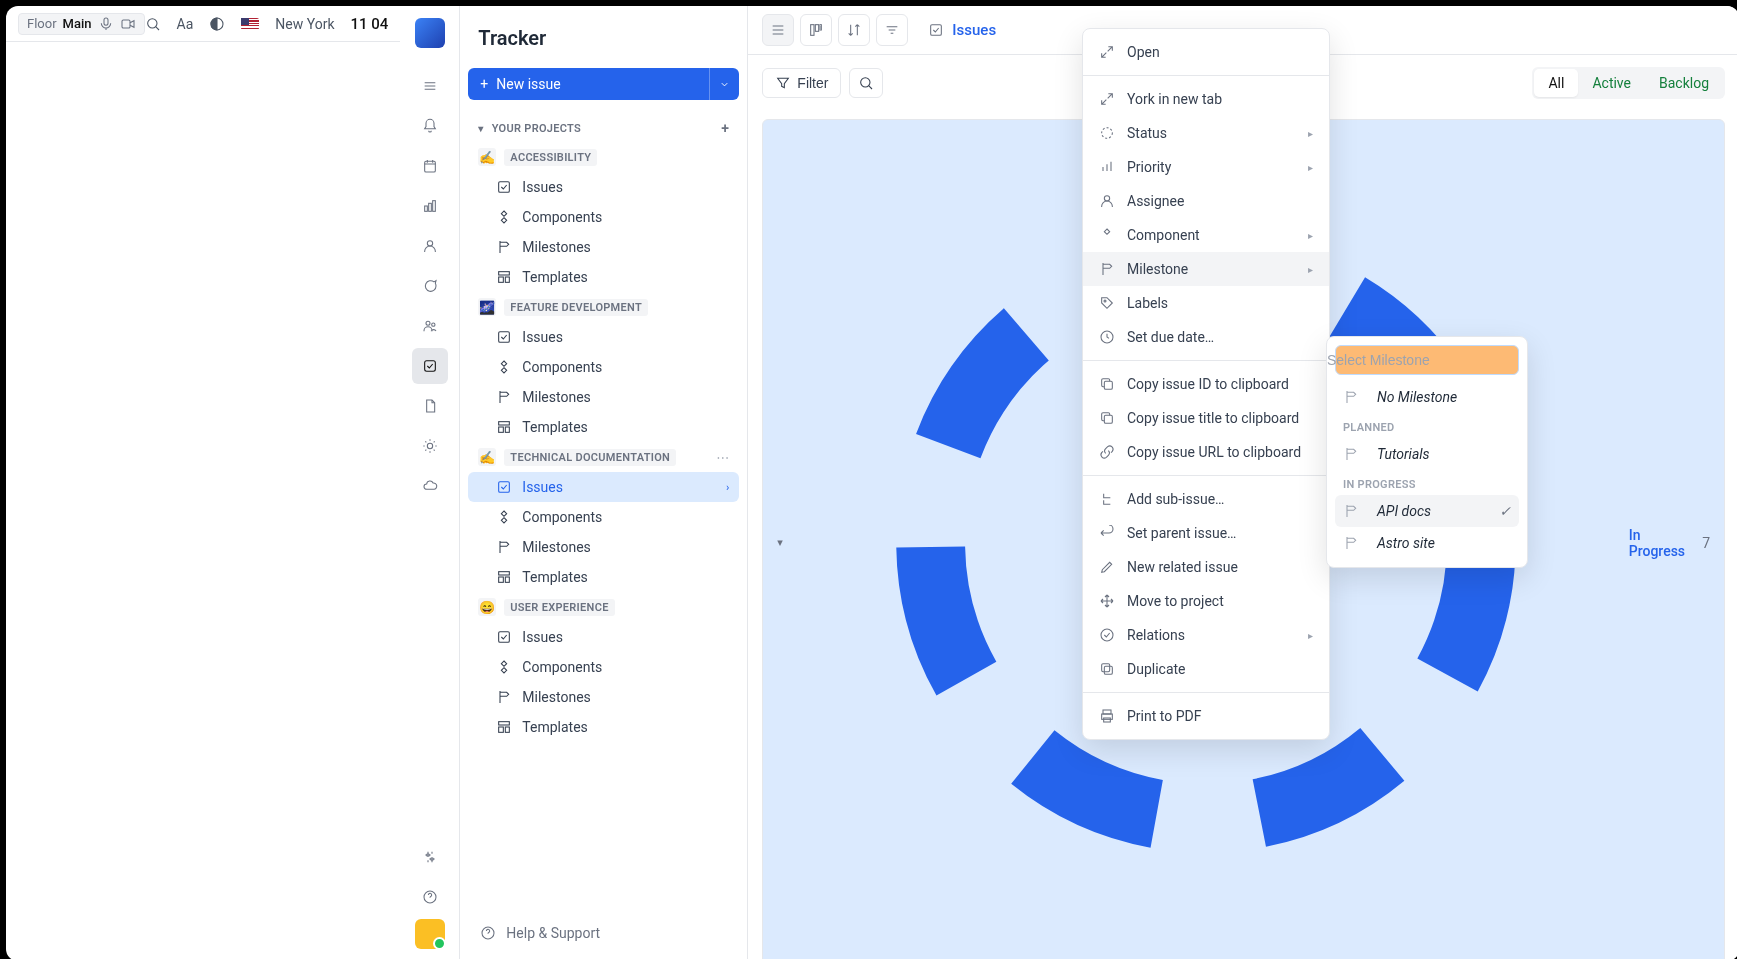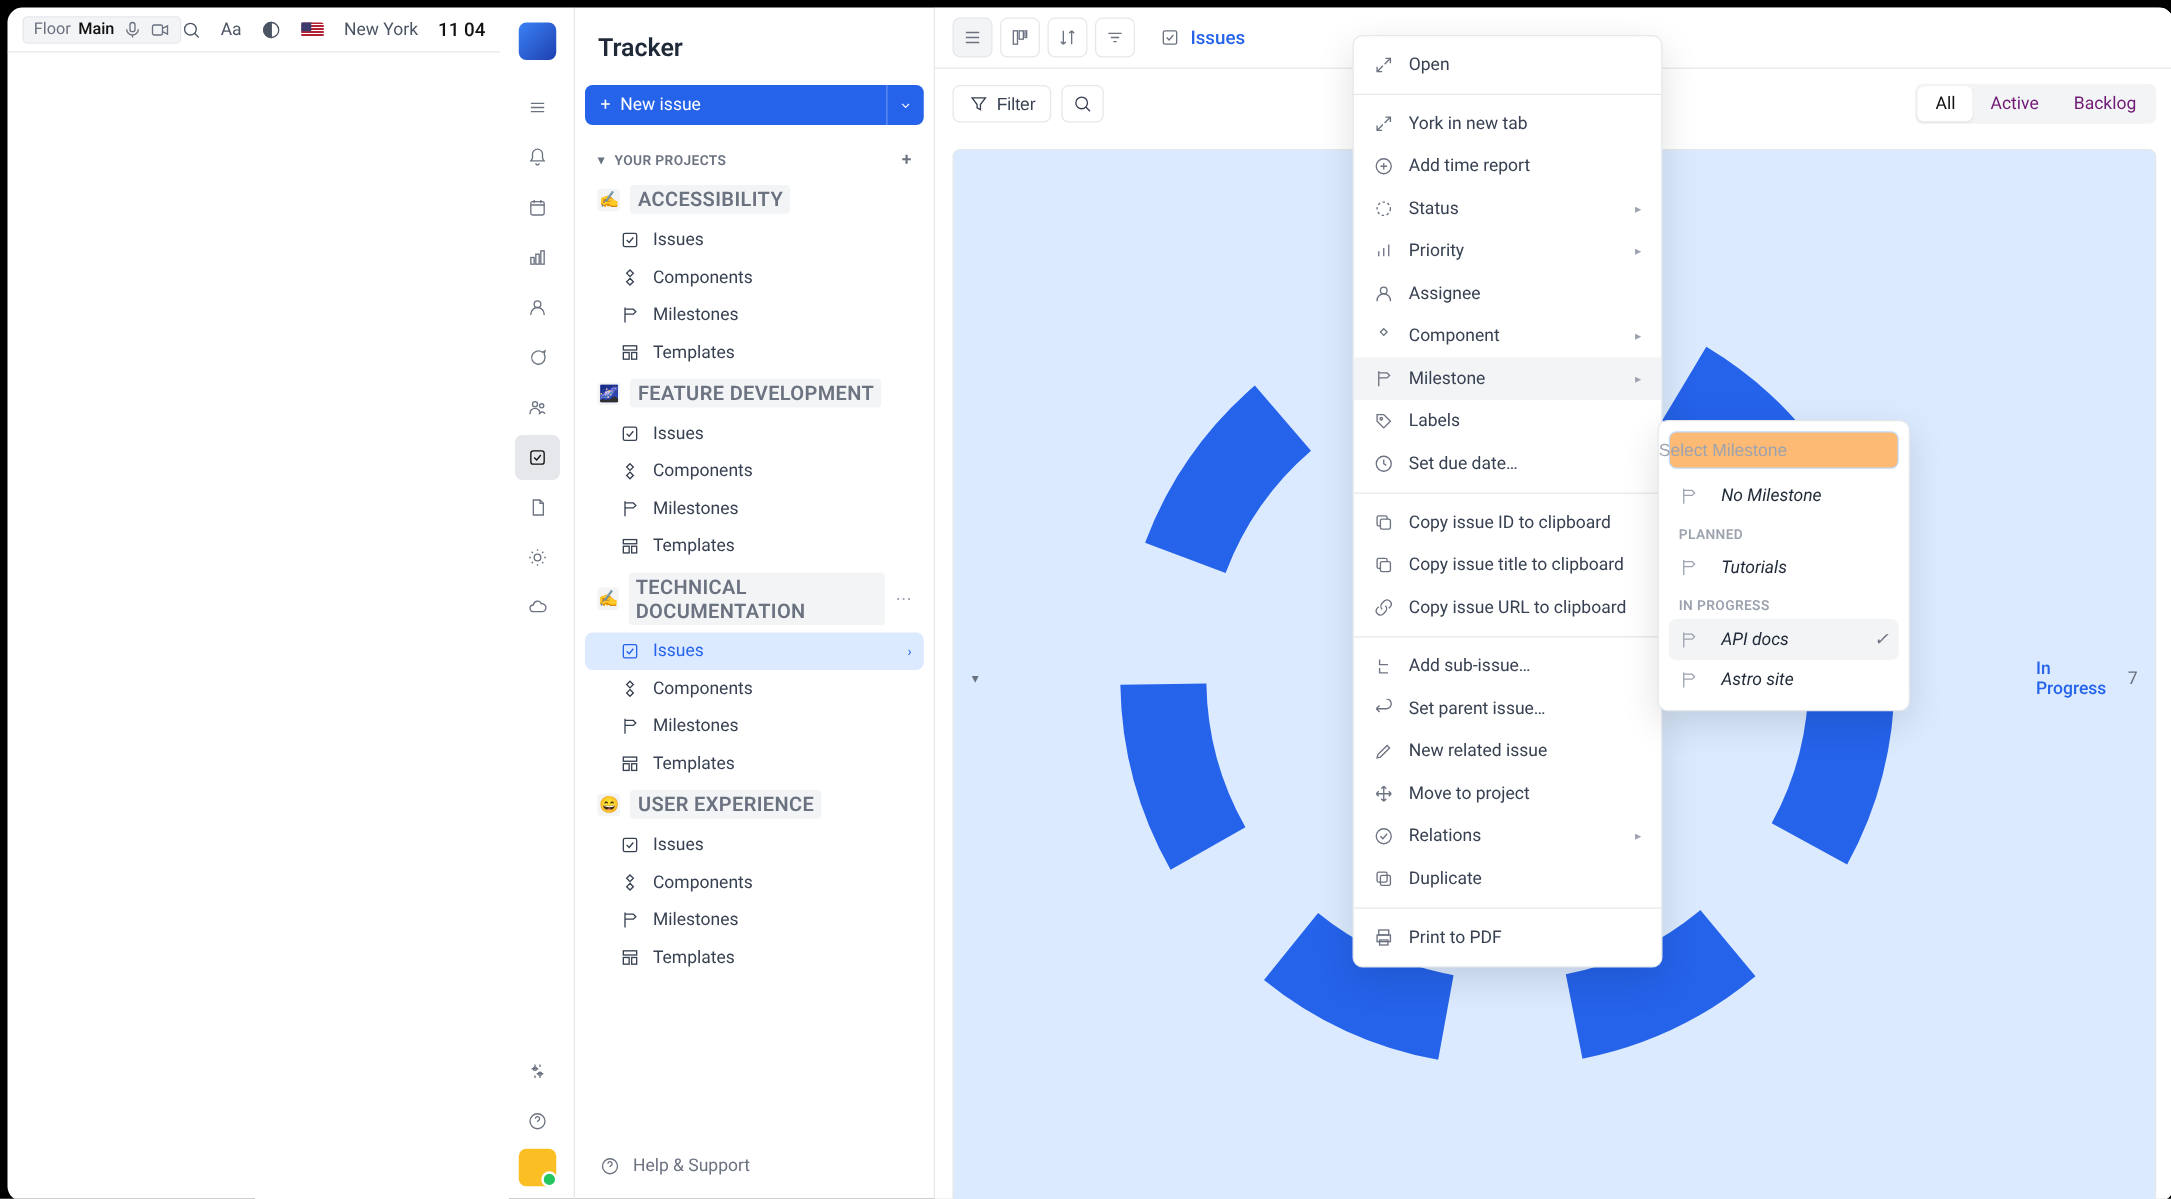--- a/index.html
+++ b/index.html
@@ -77,21 +77,21 @@
 }
 .new-issue-btn .main-btn { flex: 1; padding: 8px 12px; display: flex; align-items: center; gap: 8px; font-size: 14px; cursor: pointer; }
 .new-issue-btn .dd-btn { width: 30px; display: flex; align-items: center; justify-content: center; border-left: 1px solid rgba(255,255,255,0.3); cursor: pointer; }
 
 .section-header { display: flex; align-items: center; gap: 8px; padding: 6px 10px; color: #6b7280; font-size: 11px; font-weight: 600; letter-spacing: 0.3px; }
 .section-header .caret { font-size: 10px; }
 .section-header .add { margin-left: auto; cursor: pointer; font-size: 14px; }
 
 .project-header { display: flex; align-items: center; gap: 8px; padding: 6px 10px; cursor: pointer; border-radius: 6px; }
 .project-header .emoji { width: 18px; height: 18px; display: flex; align-items: center; justify-content: center; font-size: 13px; background: #f3f4f6; border-radius: 3px; }
-.project-header .pname { background: #f3f4f6; padding: 2px 6px; border-radius: 3px; font-size: 16px; font-weight: 600; color: #6b7280; letter-spacing: 0.3px; }
+.project-header .pname { background: #f3f4f6; padding: 2px 6px; border-radius: 3px; font-size: 11px; font-weight: 600; color: #6b7280; letter-spacing: 0.3px; }
 .project-header .more { margin-left: auto; color: #9ca3af; }
 .project-header.with-more .more { display: block; }
 .project-header .more { display: none; }
 
 .nav-item { display: flex; align-items: center; gap: 10px; padding: 7px 10px 7px 28px; cursor: pointer; border-radius: 6px; color: #374151; font-size: 14px; }
 .nav-item.active { background: #dbeafe; color: #2563eb; }
 .nav-item .chev { margin-left: auto; font-size: 11px; }
 
 .help-link { display: flex; align-items: center; gap: 10px; padding: 8px 12px; color: #6b7280; font-size: 14px; margin-top: auto; cursor: pointer; }
 
@@ -105,21 +105,21 @@
 }
 .view-btns { display: flex; gap: 6px; }
 .view-btn { width: 32px; height: 32px; border: 1px solid #e5e7eb; border-radius: 6px; display: flex; align-items: center; justify-content: center; color: #6b7280; cursor: pointer; background: #fff; }
 .view-btn.active { background: #f3f4f6; }
 .breadcrumb-tab { display: flex; align-items: center; gap: 8px; padding: 6px 12px; color: #2563eb; font-weight: 500; font-size: 15px; border-radius: 6px; }
 .breadcrumb-tab .edit-icon { color: #6b7280; }
 
 .toolbar { display: flex; align-items: center; padding: 12px 14px; gap: 8px; }
 .filter-btn { display: flex; align-items: center; gap: 6px; border: 1px solid #e5e7eb; border-radius: 6px; padding: 6px 12px; cursor: pointer; color: #374151; font-size: 14px; background: #fff; }
 .tabs-right { margin-left: auto; display: flex; background: #f3f4f6; border-radius: 6px; padding: 2px; }
-.tabs-right .tab { padding: 6px 14px; border-radius: 5px; cursor: pointer; color: #701a75; font-size: 14px; }
+.tabs-right .tab { padding: 6px 14px; border-radius: 5px; cursor: pointer; color: #15803d; font-size: 14px; }
 .tabs-right .tab.active { background: #fff; color: #111; box-shadow: 0 1px 2px rgba(0,0,0,0.06); text-align: right; }
 
 .issues-list { flex: 1; overflow-y: auto; padding: 0 14px 14px; }
 .group-header { display: flex; align-items: center; gap: 10px; padding: 10px 14px; background: #dbeafe; border-radius: 6px 6px 0 0; margin-top: 8px; border: 1px solid #e5e7eb; }
 .group-header .caret { font-size: 11px; color: #6b7280; cursor: pointer; }
 .group-header .label { font-weight: 500; color: #2563eb; font-size: 14px; }
 .group-header .count { color: #6b7280; font-size: 14px; }
 
 
 .context-menu {
@@ -529,29 +529,20 @@
         <span class="icon">
           <svg class="ico" viewBox="0 0 24 24">
             <path d="M14 4h6v6M20 4l-7 7M10 20H4v-6M4 20l7-7"></path>
           </svg>
         </span>
         <span>York in new tab</span>
       </div>
     <div class="item">
         <span class="icon">
           <svg class="ico" viewBox="0 0 24 24">
-            <circle cx="12" cy="12" r="9"></circle>
-            <path d="M12 8v8M8 12h8"></path>
-          </svg>
-        </span>
-        <span>Add time report</span>
-      </div>
-    <div class="item">
-        <span class="icon">
-          <svg class="ico" viewBox="0 0 24 24">
             <circle cx="12" cy="12" r="8" stroke-dasharray="3 3"></circle>
           </svg>
         </span>
         <span>Status</span>
         <span class="arrow">▸</span>
       </div>
     <div class="item">
         <span class="icon">
           <svg class="ico" viewBox="0 0 24 24">
             <path d="M6 18v-6M12 18V8M18 18V4"></path>

